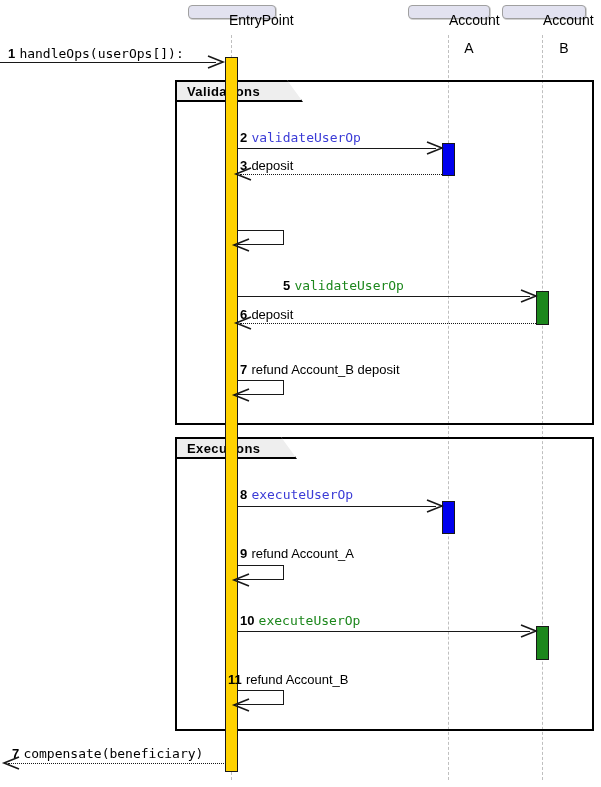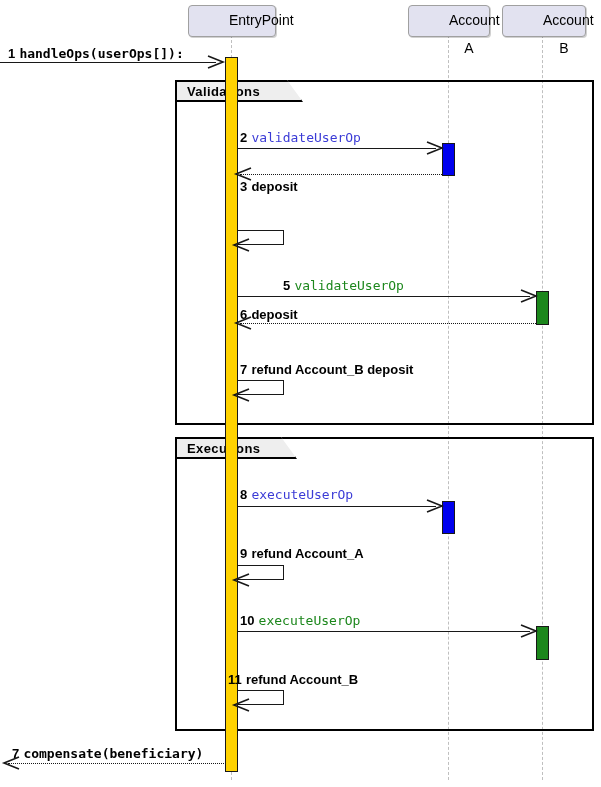--- a/index.html
+++ b/index.html
@@ -22,21 +22,21 @@
     position: absolute;
     box-sizing: border-box;
     background: #E2E2F0;
     border: 1px solid #A0A0A0;
     border-radius: 4px;
     color: #000000;
     font-size: 14px;
     font-family: "Liberation Sans", sans-serif;
     text-align: center;
     line-height: 28px;
-    height: 32px;
+    height: 14px;
     box-shadow: 1px 1px 0 rgba(0,0,0,0.18);
     padding-left: 40px;
   }
   
   .lifeline {
     position: absolute;
     width: 1px;
     border-left: 1px dashed #BFBFBF;
   }
   
@@ -106,21 +106,21 @@
   .msg-label .txt-mono {
     font-family: "DejaVu Sans Mono", monospace;
     font-size: 13px;
   }
   .msg-label .txt-sans {
     font-family: "Liberation Sans", sans-serif;
     font-size: 13px;
   }
   .c-blue  { color: #3B3BD6; }
   .c-green { color: #1C871C; }
-  .c-black { color: #000000; font-weight: bold; }
+  .c-black { color: #000000; }
 </style>
 </head>
 <body>
 
 <div id="diagram">
 
   <div class="lifeline" style="left:231px; top:35px; height:745px;"></div>
   <div class="lifeline" style="left:448px; top:35px; height:745px;"></div>
   <div class="lifeline" style="left:542px; top:35px; height:745px;"></div>
 
@@ -151,21 +151,21 @@
 
   <div class="msg-label" style="left:240px; top:130px;">
     <span class="seq">2</span>
     <span class="txt-mono c-blue">validateUserOp</span>
   </div>
   <div class="arrow-line" style="left:238px; top:148px; width:198px;"></div>
   <svg class="arrow-svg" style="left:425px; top:140px;" width="20" height="16">
     <polyline points="2,2 17,8 2,14" fill="none" stroke="#181818" stroke-width="1.6"></polyline>
   </svg>
 
-  <div class="msg-label" style="left:240px; top:158px;margin-top:21px;">
+  <div class="msg-label" style="left:240px; top:158px;">
     <span class="seq">3</span>
     <span class="txt-sans c-black">deposit</span>
   </div>
   <div class="arrow-line dotted" style="left:240px; top:174px; width:202px;"></div>
   <svg class="arrow-svg" style="left:234px; top:167px;" width="20" height="16">
     <polyline points="17,1 2,7 17,13" fill="none" stroke="#181818" stroke-width="1.6"></polyline>
   </svg>
 
   <div class="selfloop" style="left:238px; top:230px; width:46px; height:15px;"></div>
   <svg class="arrow-svg" style="left:232px; top:238px;" width="20" height="16">

